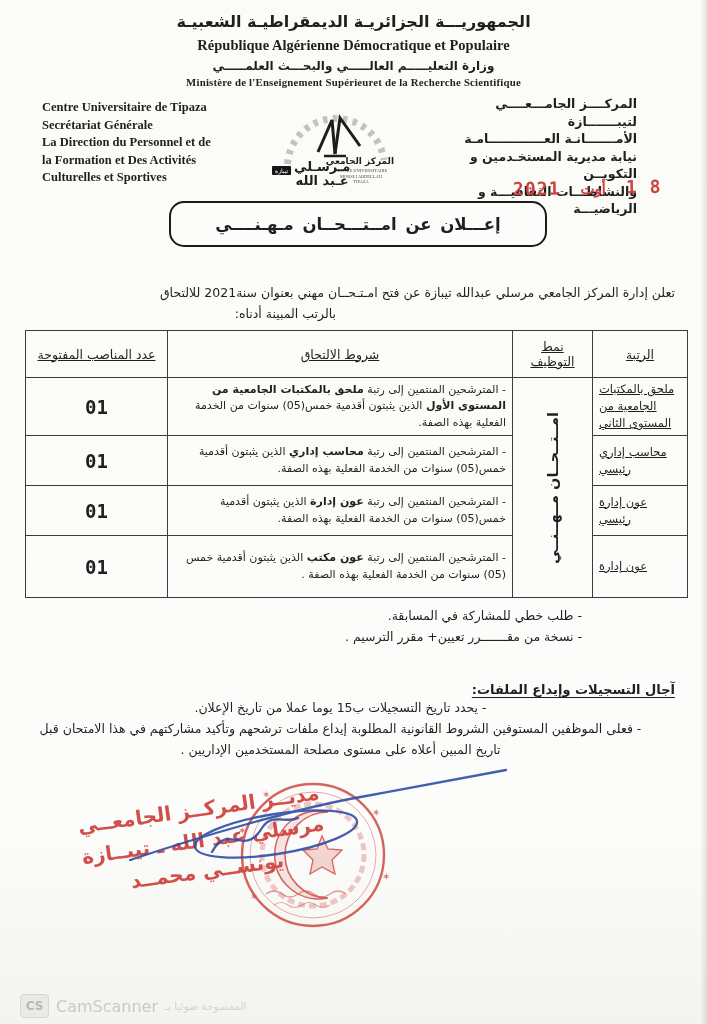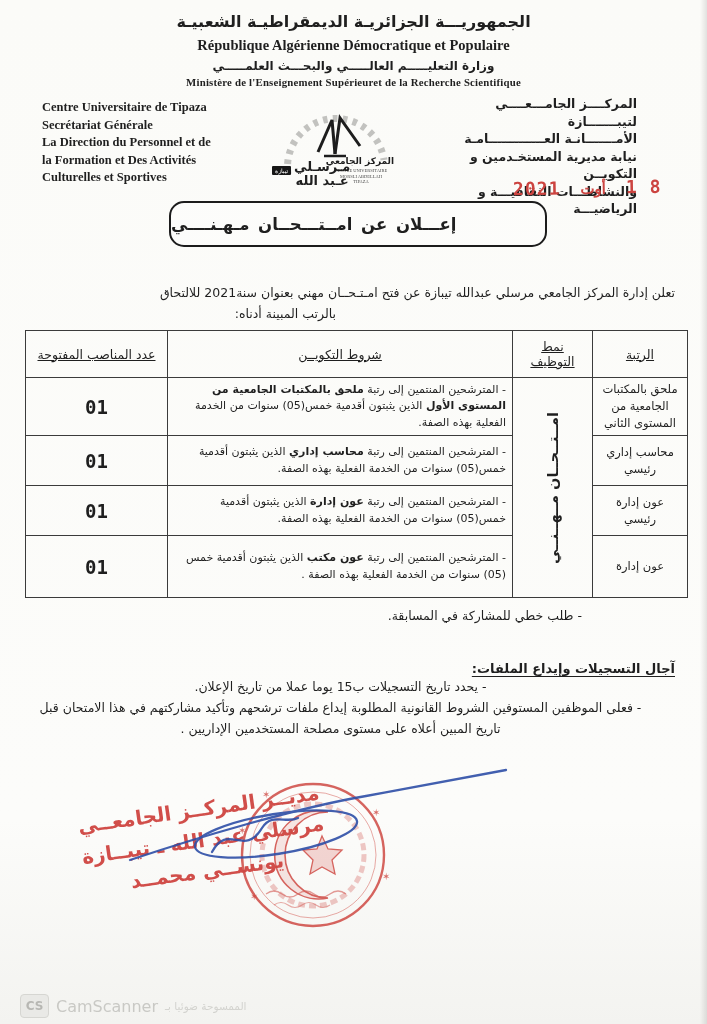--- a/index.html
+++ b/index.html
@@ -39,35 +39,35 @@
     padding:1px 3px;border-radius:1px;}
 
   
   .date-stamp{position:absolute;right:46px;top:177px;display:flex;align-items:baseline;gap:20px;
     color:#cc4440;font-weight:bold;font-size:18px;font-family:"DejaVu Sans Mono",monospace;
     transform:rotate(-1deg);letter-spacing:1px;}
   .date-stamp .month{font-family:Liberation Serif, serif;font-size:15px;}
 
   
   .title-box{position:absolute;left:169px;top:201px;width:374px;height:42px;
-    border:2px solid #1c1c1c;border-radius:15px;display:flex;align-items:center;justify-content:flex-end;
+    border:2px solid #1c1c1c;border-radius:15px;display:flex;align-items:center;justify-content:center;
     direction:rtl;font-size:16.5px;font-weight:bold;word-spacing:3px;background:rgba(255,255,255,.3);}
 
   
   .intro{position:absolute;left:28px;right:14px;top:282px;direction:rtl;font-size:12.5px;line-height:21px;}
   .intro .l1{text-align:right;padding-right:18px;}
   .intro .l2{text-align:right;padding-right:357px;white-space:nowrap;}
 
   
   table.grid{position:absolute;left:25px;top:330px;width:662px;border-collapse:collapse;direction:rtl;
     table-layout:fixed;}
   table.grid th,table.grid td{border:1.4px solid #3b3b3b;padding:3px 6px;vertical-align:middle;}
   table.grid th{font-size:12.5px;font-weight:normal;text-align:center;height:40px;text-decoration:underline;}
   col.c-rank{width:95px;}col.c-mode{width:80px;}col.c-cond{width:345px;}col.c-num{width:142px;}
-  td.rank{font-size:11.5px;text-align:center;line-height:17px;}
+  td.rank{font-size:11.5px;text-align:left;line-height:17px;text-decoration:underline;}
   td.cond{font-size:11px;text-align:right;line-height:16.5px;padding:4px 9px;}
   td.cond b{font-weight:bold;}
   td.num{font-size:19px;font-weight:bold;text-align:center;font-family:"DejaVu Sans Mono",monospace;}
   td.mode{position:relative;}
   td.mode .vtxt{position:absolute;top:50%;left:50%;transform:translate(-50%,-50%) rotate(-90deg);
     white-space:nowrap;font-size:14.5px;font-weight:600;letter-spacing:2px;}
   tr.r1{height:57px;}tr.r2{height:50px;}tr.r3{height:50px;}tr.r4{height:62px;}
 
   
   .sections{position:absolute;left:32px;right:30px;top:597px;direction:rtl;}
@@ -160,21 +160,21 @@
     <colgroup>
         <col class="c-rank">
         <col class="c-mode">
         <col class="c-cond">
         <col class="c-num">
       </colgroup>
     <thead>
       <tr>
         <th>الرتبة</th>
         <th>نمط التوظيف</th>
-        <th>شروط التكويــن</th>
+        <th>شروط الالتحاق</th>
         <th>عدد المناصب المفتوحة</th>
       </tr>
     </thead>
     <tbody>
       <tr class="r1">
         <td class="rank">ملحق بالمكتبات الجامعية من المستوى الثاني</td>
         <td class="mode" rowspan="4">
           <span class="vtxt">امــتــحــان مــهــنــي</span>
         </td>
         <td class="cond">
@@ -202,20 +202,21 @@
           <span>- المترشحين المنتمين إلى رتبة </span><b>عون مكتب</b><span> الذين يثبتون أقدمية خمس (05) سنوات من الخدمة الفعلية بهذه الصفة .</span>
         </td>
         <td class="num">01</td>
       </tr>
     </tbody>
   </table>
 
   <div class="sections">
     <div class="docs">
       <div class="item">-    طلب خطي للمشاركة في المسابقة.</div>
+      <div class="item">-    نسخة من مقـــــــرر تعيين+ مقرر  الترسيم .</div>
     </div>
     <div class="deadlines">
       <div class="sec-title">آجال التسجيلات وإيداع الملفات:</div>
       <div class="item">-    يحدد تاريخ التسجيلات ب15 يوما عملا من تاريخ الإعلان.</div>
       <div class="item">-    فعلى الموظفين المستوفين الشروط القانونية المطلوبة إيداع ملفات ترشحهم وتأكيد مشاركتهم في هذا الامتحان قبل تاريخ المبين أعلاه على مستوى مصلحة المستخدمين الإداريين .</div>
     </div>
   </div>
 
   <div class="stamp-text">
     <div>مديــر المركــز الجامعــي</div>

